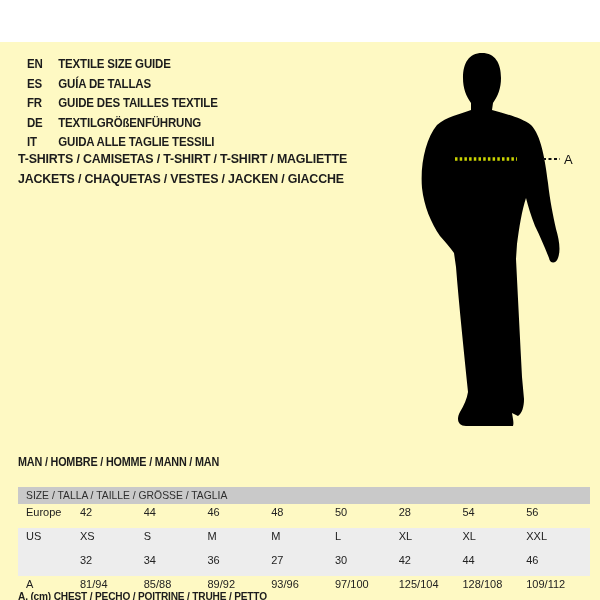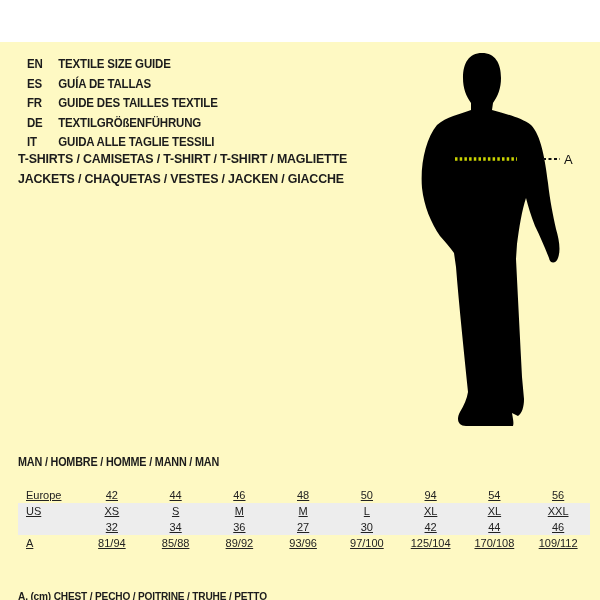--- a/index.html
+++ b/index.html
@@ -22,23 +22,23 @@
 
   
   .section-title{position:absolute;left:18px;top:413px;font-weight:bold;font-size:12px;
                  letter-spacing:-0.2px;transform:scaleX(0.9);transform-origin:0 0;white-space:nowrap;}
 
   
   .size-table{position:absolute;left:18px;top:445px;width:572px;font-size:11px;color:#222;}
   .thead{height:17px;line-height:17px;padding-left:8px;color:#2e2e2e;overflow:hidden;}
   .thead-text{display:inline-block;transform:scaleX(0.9);transform-origin:0 0;white-space:nowrap;
               font-size:11.5px;}
-  .trow{display:flex;height:16px;line-height:16px;text-decoration:underline;}
+  .trow{display:flex;height:24px;line-height:16px;}
   .tlabel{flex:0 0 54px;padding-left:8px;text-align:left;}
-  .tcell{flex:1 1 0;text-align:center;}
+  .tcell{flex:1 1 0;}
 
   
   .footnote{position:absolute;left:18px;top:548px;font-weight:bold;font-size:11.5px;
             letter-spacing:-0.2px;transform:scaleX(0.88);transform-origin:0 0;white-space:nowrap;}
 </style>
 </head>
 <body>
 
 <div class="page">
 
@@ -104,29 +104,32 @@
            C 63 16 69 6 82 6 Z"></path>
       <line x1="55" y1="112" x2="117" y2="112" stroke="#c9d400" stroke-width="3.5" stroke-dasharray="2.5 2.2"></line>
       <line x1="143" y1="112" x2="160" y2="112" stroke="#111111" stroke-width="2.2" stroke-dasharray="3 2.5"></line>
       <text x="164" y="117" font-size="13" fill="#111" font-family="Liberation Sans, sans-serif">A</text>
     </svg>
   </div>
 
   <div class="section-title">MAN / HOMBRE / HOMME / MANN / MAN</div>
 
   <div class="size-table">
+    <div class="thead" style="background: rgb(201, 201, 201);">
+      <span class="thead-text">SIZE / TALLA / TAILLE / GRÖSSE / TAGLIA</span>
+    </div>
     <div>
         <div class="trow">
           <div class="tlabel">Europe</div>
           <div class="tcell">42</div>
           <div class="tcell">44</div>
           <div class="tcell">46</div>
           <div class="tcell">48</div>
           <div class="tcell">50</div>
-          <div class="tcell">94</div>
+          <div class="tcell">28</div>
           <div class="tcell">54</div>
           <div class="tcell">56</div>
         </div>
         <div class="trow" style="background: rgb(237, 237, 237);">
           <div class="tlabel">US</div>
           <div class="tcell">XS</div>
           <div class="tcell">S</div>
           <div class="tcell">M</div>
           <div class="tcell">M</div>
           <div class="tcell">L</div>
@@ -146,21 +149,21 @@
           <div class="tcell">46</div>
         </div>
         <div class="trow">
           <div class="tlabel">A</div>
           <div class="tcell">81/94</div>
           <div class="tcell">85/88</div>
           <div class="tcell">89/92</div>
           <div class="tcell">93/96</div>
           <div class="tcell">97/100</div>
           <div class="tcell">125/104</div>
-          <div class="tcell">170/108</div>
+          <div class="tcell">128/108</div>
           <div class="tcell">109/112</div>
         </div>
       </div>
   </div>
 
   <div class="footnote">A. (cm) CHEST / PECHO / POITRINE / TRUHE / PETTO</div>
 
 </div>
 
 </body></html>

